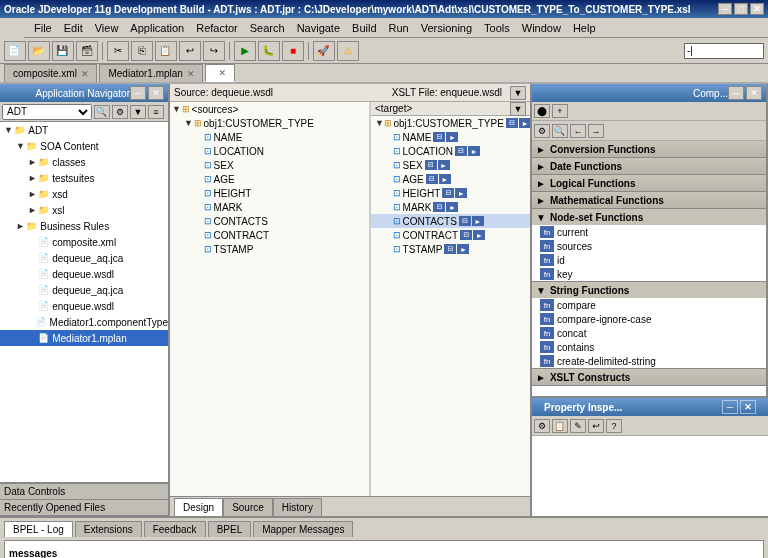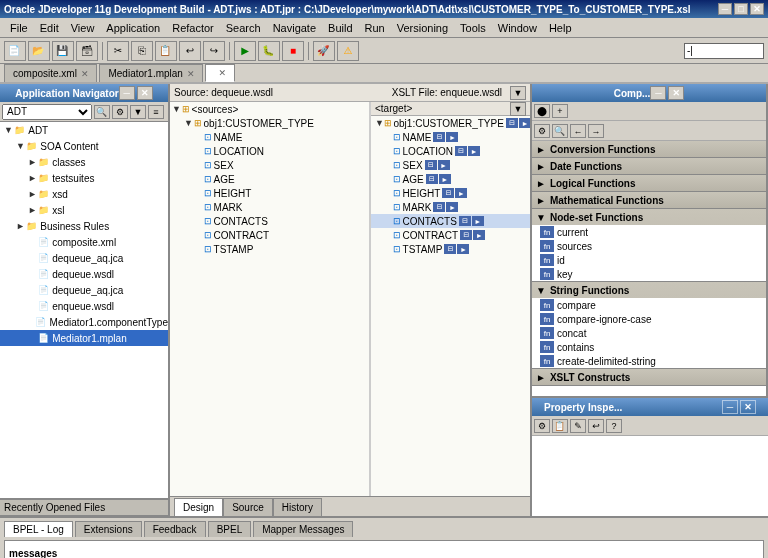--- a/index.html
+++ b/index.html
@@ -22,20 +22,21 @@
     
     
     .menu-bar {
       background: #d4d0c8;
       height: 20px;
       display: flex;
       align-items: center;
       padding: 0 4px;
       border-bottom: 1px solid #888;
       font-size: 11px;
+      margin-left: 24px;
     }
     .menu-item { padding: 2px 6px; cursor: pointer; }
     
     
     .toolbar {
       background: #d4d0c8;
       height: 26px;
       display: flex;
       align-items: center;
       padding: 2px 4px;
@@ -89,24 +90,24 @@
       border-right: 2px solid #888;
       display: flex;
       flex-direction: column;
     }
     .panel-header {
       background: linear-gradient(to bottom, #6b9bd2, #3a6ea5);
       color: white;
       height: 18px;
       display: flex;
       align-items: center;
-      justify-content: center;
+      justify-content: flex-end;
       padding: 0 4px;
       font-size: 10px;
-      font-weight: bold;
+      font-weight: normal;
     }
     .panel-toolbar {
       background: #d4d0c8;
       height: 20px;
       display: flex;
       align-items: center;
       padding: 0 2px;
       gap: 2px;
       border-bottom: 1px solid #888;
     }
@@ -392,20 +393,23 @@
       </div>
       <div class="tree-item selected" style="padding-left:28px;">
         <span class="expand-icon"> </span>
         <span class="file-icon">📄</span>
         <span>Mediator1.mplan</span>
       </div>
     </div>
 
     <div style="border-top:2px solid #888;">
       <div class="left-section-header">
+        <span>Data Controls</span>
+      </div>
+      <div class="left-section-header">
         <span>Recently Opened Files</span>
       </div>
     </div>
   </div>
 
   <div class="center-panel">
     <div class="center-header">
       <span>Source: dequeue.wsdl</span>
       <span style="margin-left:auto;">XSLT File: enqueue.wsdl</span>
       <div class="sm-btn">▼</div>

